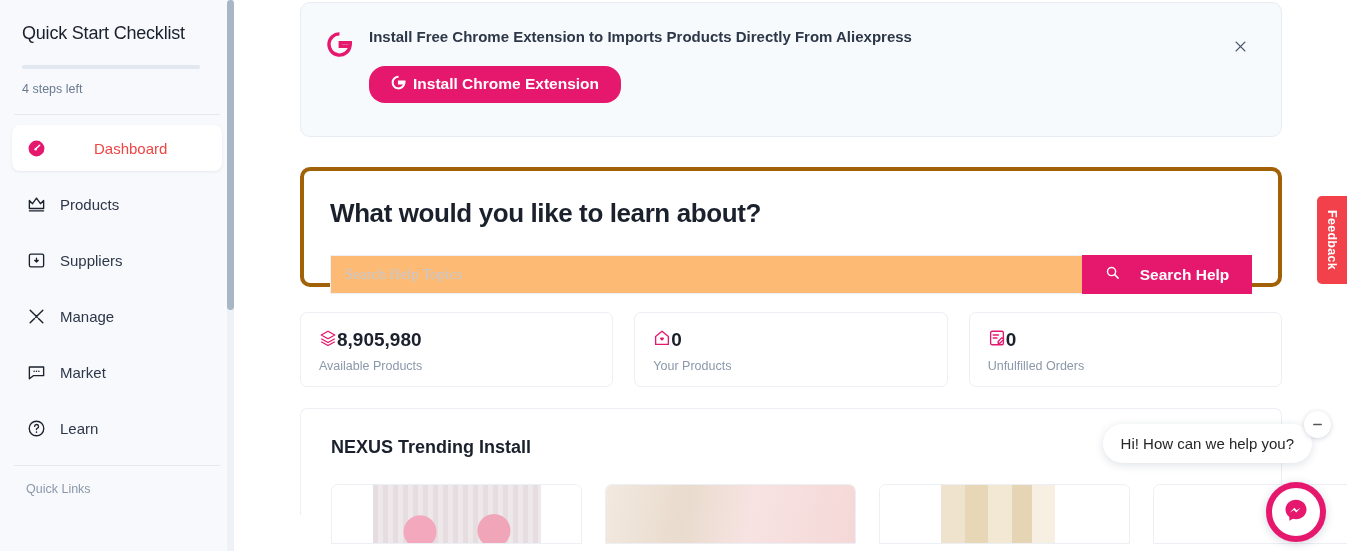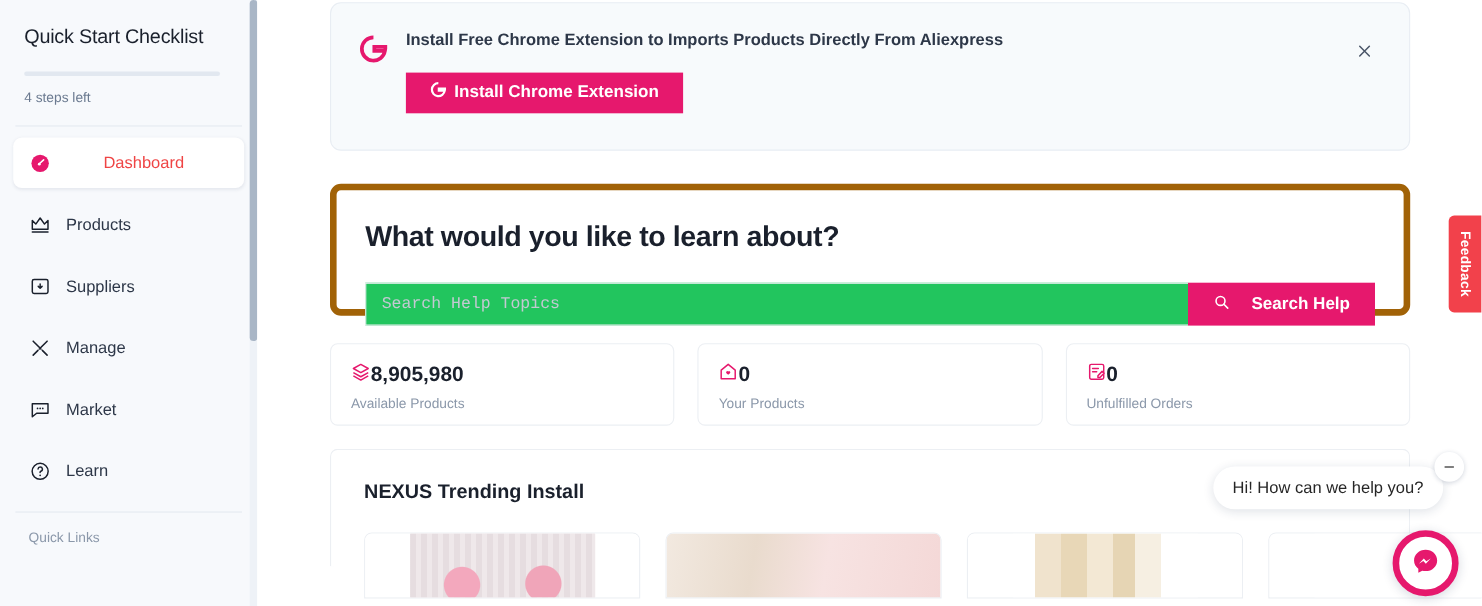--- a/index.html
+++ b/index.html
@@ -146,67 +146,67 @@
     line-height: 1.3;
   }
   .install-btn {
     margin-top: 19px;
     display: inline-flex;
     align-items: center;
     gap: 7px;
     background: #e6186d;
     color: #fff;
     border: none;
-    border-radius: 0;
+    border-radius: 16px;
     font-size: 15.5px;
     font-weight: 700;
     padding: 0 22px;
     height: 37px;
     cursor: pointer;
     font-family: "Liberation Sans", sans-serif;
   }
   .banner-close {
     position: absolute;
     top: 32px;
     right: 30px;
     width: 22px; height: 22px;
     display: flex; align-items: center; justify-content: center;
     cursor: pointer;
     color: #4a5568;
   }
 
   
   .help-card {
     margin-top: 30px;
-    border: 6px solid #a16207;
+    border: 4px solid #a16207;
     border-radius: 10px;
     padding: 27px 26px 28px 26px;
     height: 120px;
   }
   .help-title {
     font-size: 26px;
     font-weight: 700;
     color: #1a202c;
     letter-spacing: -0.4px;
   }
   .search-row {
     margin-top: 26px;
     display: flex;
     height: 39px;
   }
   .search-input {
     flex: 1 1 auto;
     border: 1px solid #edf0f4;
     border-right: none;
-    background: #22c55e;
+    background: #fdba74;
     font-size: 15px;
     color: #2d3748;
     padding: 0 14px;
     outline: none;
-    font-family: Liberation Mono, monospace;
+    font-family: Liberation Serif, serif;
   }
   .search-input::placeholder { color: #c3c9d2; }
   .search-btn {
     flex: 0 0 170px;
     background: #e6186d;
     color: #fff;
     border: none;
     font-size: 15.5px;
     font-weight: 700;
     display: flex;

